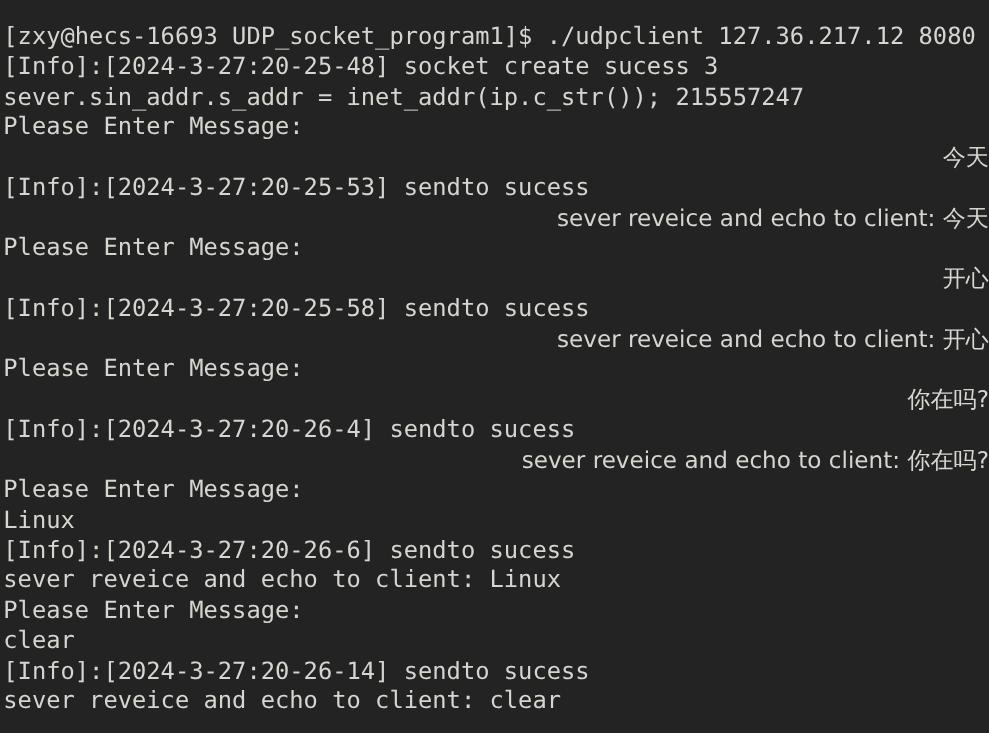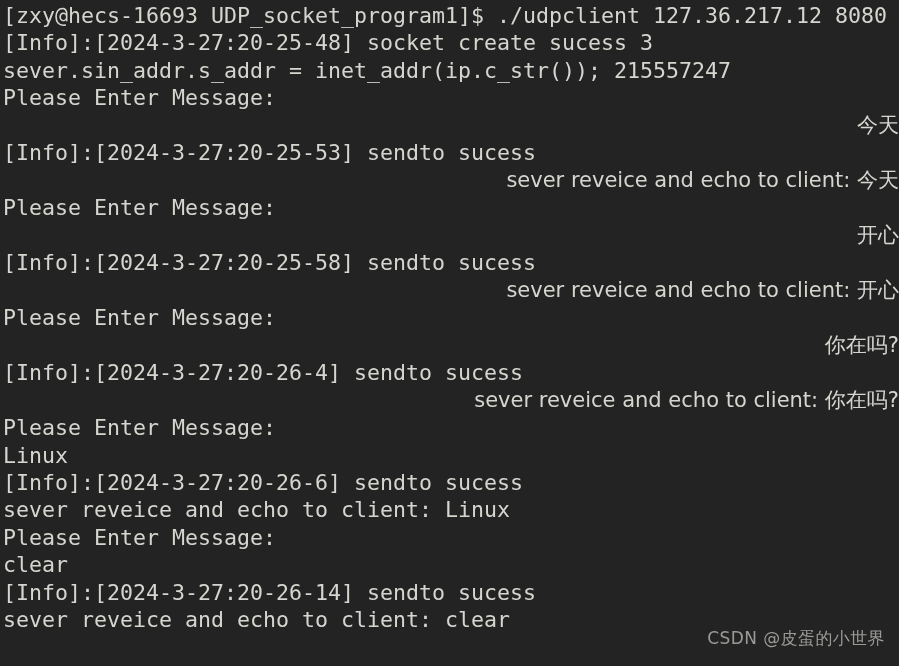--- a/index.html
+++ b/index.html
@@ -15,21 +15,21 @@
     overflow: hidden;
     font-family: "DejaVu Sans Mono", "Liberation Mono", monospace;
     font-size: 21.6px;
     line-height: 27.48px;
     color: #d6d6d0;
     -webkit-font-smoothing: antialiased;
   }
   #lines {
     position: absolute;
     left: 3px;
-    top: 2px;
+    top: 20px;
     right: 0;
     white-space: pre;
   }
   .line {
     height: 27.48px;
     white-space: pre;
     letter-spacing: 0px;
   }
   .line.cjk {
     font-family: "DejaVu Sans", "Liberation Sans", sans-serif;
@@ -46,14 +46,13 @@
     letter-spacing: 0.4px;
     white-space: pre;
     pointer-events: none;
   }
 </style>
 </head>
 <body>
 
 <div id="terminal">
   <div id="lines"><div class="line">[zxy@hecs-16693 UDP_socket_program1]$ ./udpclient 127.36.217.12 8080</div><div class="line">[Info]:[2024-3-27:20-25-48] socket create sucess 3</div><div class="line">sever.sin_addr.s_addr = inet_addr(ip.c_str()); 215557247</div><div class="line">Please Enter Message:</div><div class="line cjk">今天</div><div class="line">[Info]:[2024-3-27:20-25-53] sendto sucess</div><div class="line cjk">sever reveice and echo to client: 今天</div><div class="line">Please Enter Message:</div><div class="line cjk">开心</div><div class="line">[Info]:[2024-3-27:20-25-58] sendto sucess</div><div class="line cjk">sever reveice and echo to client: 开心</div><div class="line">Please Enter Message:</div><div class="line cjk">你在吗?</div><div class="line">[Info]:[2024-3-27:20-26-4] sendto sucess</div><div class="line cjk">sever reveice and echo to client: 你在吗?</div><div class="line">Please Enter Message:</div><div class="line">Linux</div><div class="line">[Info]:[2024-3-27:20-26-6] sendto sucess</div><div class="line">sever reveice and echo to client: Linux</div><div class="line">Please Enter Message:</div><div class="line">clear</div><div class="line">[Info]:[2024-3-27:20-26-14] sendto sucess</div><div class="line">sever reveice and echo to client: clear</div></div>
-  <div id="watermark">CSDN @皮蛋的小世界</div>
 </div>
 
 </body></html>

